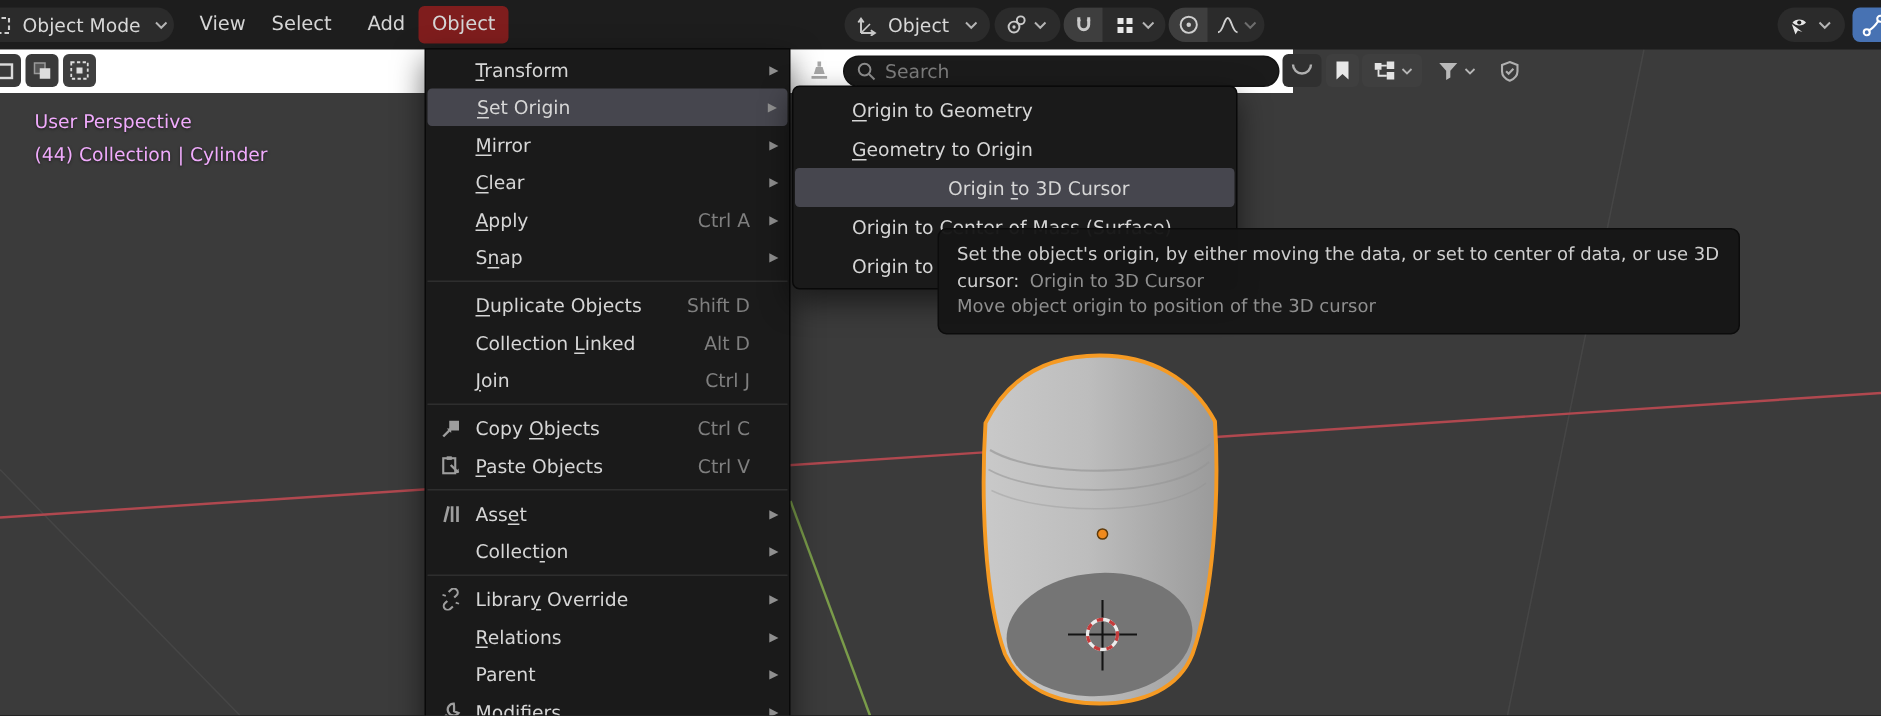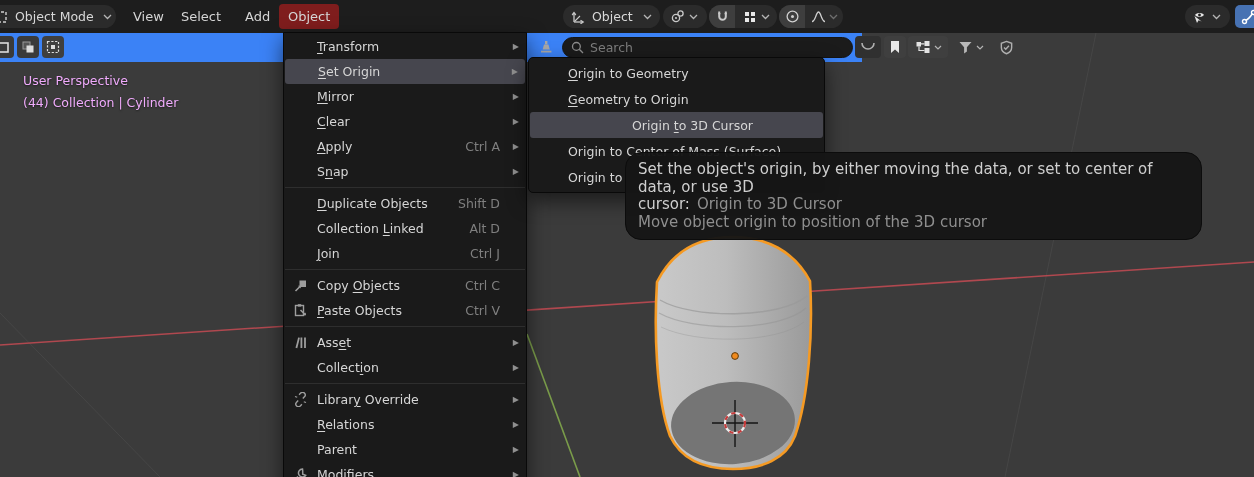--- a/index.html
+++ b/index.html
@@ -15,21 +15,21 @@
   
   .topbar { position:absolute; left:0; top:0; width:1254px; height:33px; background:#1d1d1d; z-index:10; }
   .pill { position:absolute; top:5px; height:23px; background:#2b2b2b; border-radius:12px; display:flex; align-items:center; color:#d8d8d8; font-size:12.5px; }
   .menubtn { position:absolute; top:4px; height:25px; line-height:25px; padding:0 9px; color:#d5d5d5; font-size:13px; border-radius:4px; cursor:default; }
   .menubtn.active { background:#7f1d1d; }
   .seg { height:23px; display:flex; align-items:center; justify-content:center; }
   .group { position:absolute; top:5px; height:23px; border-radius:12px; overflow:hidden; display:flex; background:#2b2b2b; }
   .bluebtn { position:absolute; top:5px; height:23px; border-radius:5px; background:#4772b3; display:flex; align-items:center; justify-content:center; }
 
   
-  .toolrow { position:absolute; left:0; top:33px; width:862px; height:29px; background:#3b82f6; z-index:10; }
+  .toolrow { position:absolute; left:0; top:33px; width:862px; height:29px; background:#ffffff; z-index:10; }
   .tbtn { position:absolute; top:3px; height:22px; border-radius:4px; display:flex; align-items:center; justify-content:center; gap:3px; }
   .tbtn.on { background:#3f3f3f; }
   .tbtn.raised { background:#3a3a3a; }
   .searchbox { position:absolute; left:562px; top:4px; width:291px; height:21px; background:#1b1b1b; border:1px solid #141414; border-radius:11px; display:flex; align-items:center; padding:0 8px; gap:6px; }
   .searchbox input { flex:1; background:transparent; border:none; outline:none; color:#c8c8c8; font-size:12.5px; font-family:"DejaVu Sans", sans-serif; }
   .searchbox input::placeholder { color:#7d7d7d; }
 
   
   .menu { position:absolute; left:283px; top:32px; width:244px; background:#1a1a1a; border:1px solid #090909; border-radius:0 0 6px 6px; padding:1px 0; box-shadow:0 8px 20px rgba(0,0,0,.55); z-index:30; }
   .submenu { position:absolute; left:528px; top:57px; width:297px; background:#1a1a1a; border:1px solid #090909; border-radius:5px; padding:2px 0; box-shadow:0 8px 20px rgba(0,0,0,.55); z-index:40; }
@@ -38,21 +38,21 @@
   .mi.hl { background:#46464e; border-radius:3px; margin:0 1px;justify-content:center; }
   .gut { width:33px; flex:none; display:flex; align-items:center; justify-content:center; }
   .lbl { white-space:pre; }
   .key { text-decoration:underline; text-underline-offset:2px; }
   .sc { margin-left:auto; color:#7f7f7f; padding-right:8px; white-space:pre; }
   .arr { width:11px; flex:none; color:#8f8f8f; font-size:8px; text-align:right; }
   .mi .sc:empty { padding-right:0; }
   .sep { height:1px; background:#2e2e2e; margin:3px 1px; }
 
   
-  .tooltip { position:absolute; left:625px; top:152px; width:577px; background:rgba(22,22,22,.97); border:1px solid #0c0c0c; border-radius:16px; padding:8px 12px; z-index:50; font-size:15px; line-height:17.5px; color:#cfcfcf; }
+  .tooltip { position:absolute; left:625px; top:152px; width:535px; background:rgba(22,22,22,.97); border:1px solid #0c0c0c; border-radius:6px; padding:8px 12px; z-index:50; font-size:12px; line-height:17.5px; color:#cfcfcf; }
   .tooltip .dim { color:#8f8f8f; }
   .tooltip .val { margin-left:7px; }
 
   svg { display:block; }
 </style>
 </head>
 <body>
 
 <div class="screen">
 

